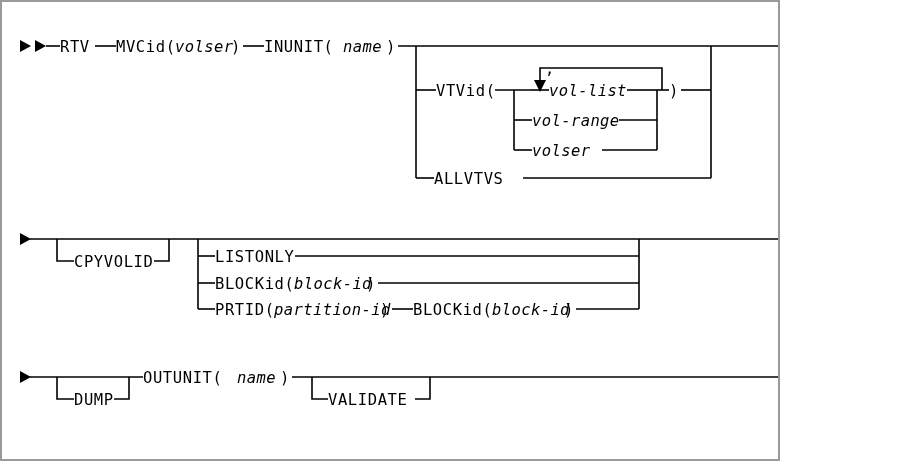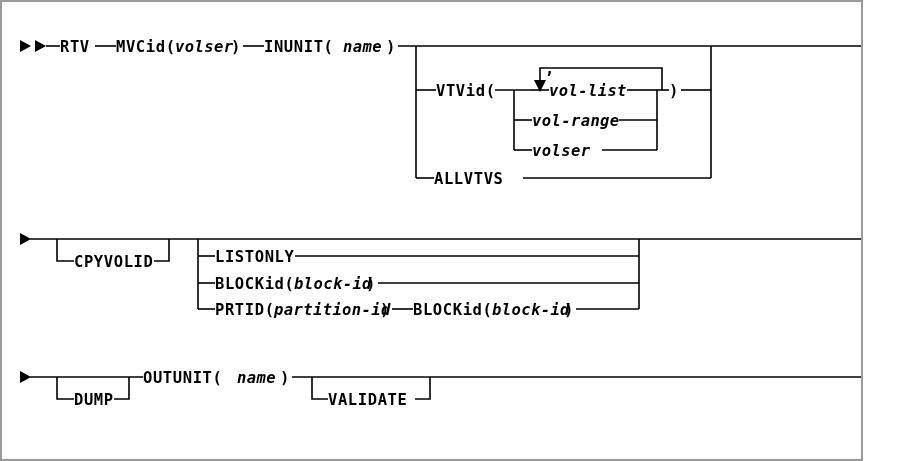--- a/index.html
+++ b/index.html
@@ -1,18 +1,18 @@
 <!DOCTYPE html>
 <html><head>
 <meta charset="utf-8">
 <style>
   html,body{margin:0;padding:0;background:#ffffff;}
   body{font-family:"DejaVu Sans Mono","Liberation Mono",monospace;}
-  #canvas{position:relative;width:863px;height:461px;background:#ffffff;
-          border:2px solid #9a9a9a;box-sizing:border-box;overflow:hidden;font-weight:bold;}
+  #canvas{position:relative;width:780px;height:461px;background:#ffffff;
+          border:2px solid #9a9a9a;box-sizing:border-box;overflow:hidden;}
   .svgwrap{position:absolute;left:0;top:0;width:919px;height:461px;}
   svg{display:block;}
   text{font-family:"DejaVu Sans Mono","Liberation Mono",monospace;font-size:15.5px;fill:#000;}
   text.kw{letter-spacing:0.6px;}
   text.var{font-style:italic;letter-spacing:0.4px;}
   line,path,polyline{stroke:#000;stroke-width:1.6px;fill:none;}
   polygon.arrow{fill:#000;stroke:none;}
 </style>
 </head>
 <body>

